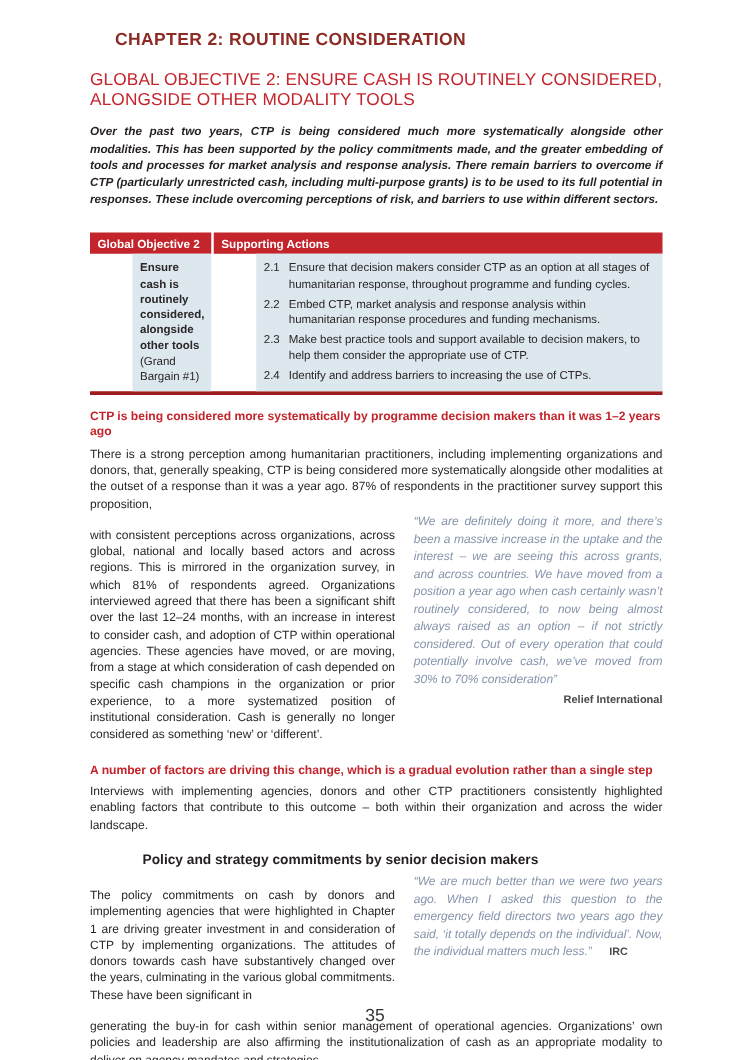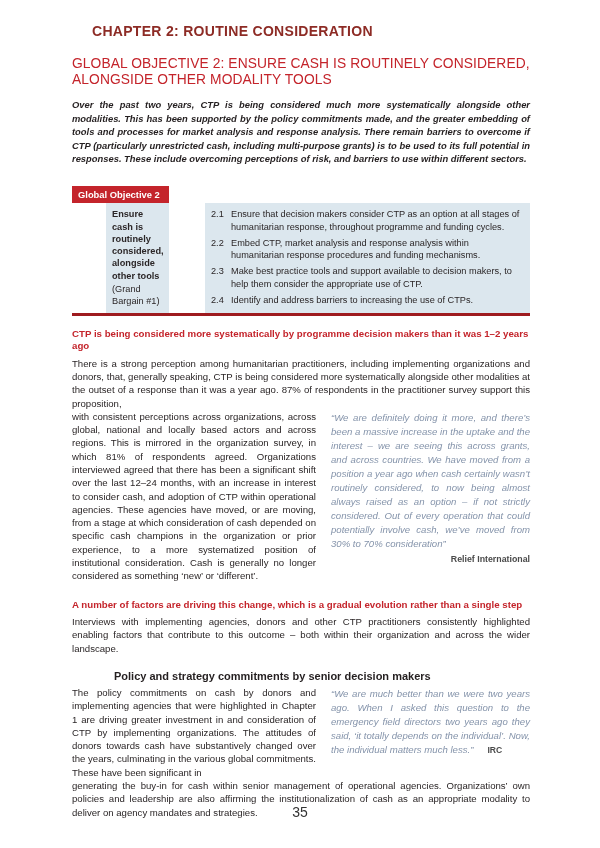--- a/index.html
+++ b/index.html
@@ -103,21 +103,21 @@
   }
   .quote-attr{
     text-align:right;font-size:8.8px;font-weight:700;color:#4a4a4a;margin-top:3px;
   }
   .attr-inline{
     font-style:normal;font-weight:700;color:#4a4a4a;font-size:8.6px;
     display:inline-block;margin-left:14px;
   }
   .bold-subhead{margin-top:15px;font-size:11px;font-weight:700;color:#241f20;margin-left:42px;}
   .s2 .body{margin-top:4px;}
-  .mt0{margin-top:0;}
+  .mt0{margin-top:12px;}
 
   .page-number{
     position:absolute;left:0;right:0;bottom:28px;text-align:center;
     font-size:14px;color:#333;
   }
 </style>
 </head>
 <body>
 
 <div class="page">
@@ -127,20 +127,21 @@
 
     <h1 class="chapter-title">CHAPTER 2: ROUTINE CONSIDERATION</h1>
 
     <h2 class="objective-heading">GLOBAL OBJECTIVE 2: ENSURE CASH IS ROUTINELY CONSIDERED, ALONGSIDE OTHER MODALITY TOOLS</h2>
 
     <p class="intro">Over the past two years, CTP is being considered much more systematically alongside other modalities. This has been supported by the policy commitments made, and the greater embedding of tools and processes for market analysis and response analysis. There remain barriers to overcome if CTP (particularly unrestricted cash, including multi-purpose grants) is to be used to its full potential in responses. These include overcoming perceptions of risk, and barriers to use within different sectors.</p>
 
     <div class="obj-table">
       <div class="t-row t-head">
         <div class="cell">Global Objective 2</div>
+        <div class="cell">Supporting Actions</div>
       </div>
       <div class="t-row t-body">
         <div class="cell cell-obj">
           <div class="obj-bold">Ensure cash is routinely considered, alongside other tools</div>
           <div class="obj-note">(Grand Bargain #1)</div>
         </div>
         <div class="cell cell-actions">
           <div class="action-row">
             <span>2.1</span>
             <span>Ensure that decision makers consider CTP as an option at all stages of humanitarian response, throughout programme and funding cycles.</span>

